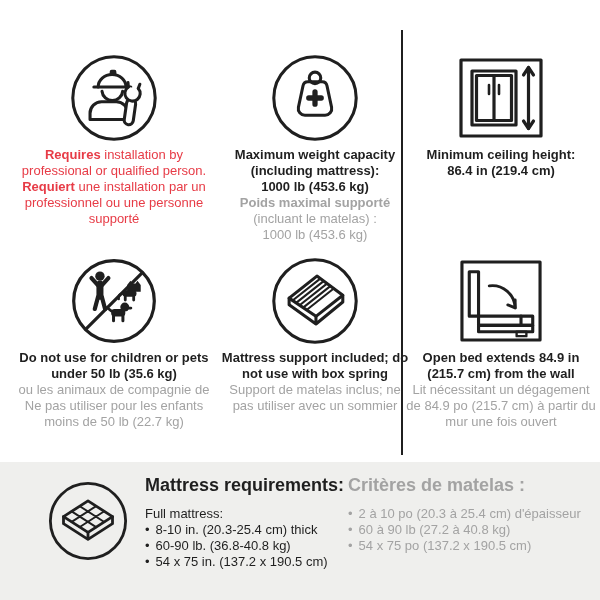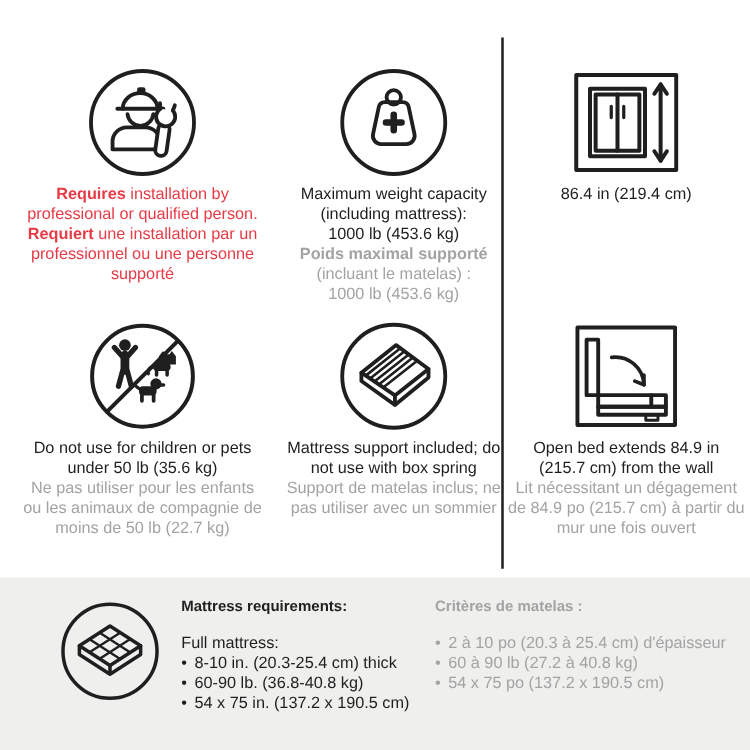--- a/index.html
+++ b/index.html
@@ -18,28 +18,28 @@
   }
   .cell{display:flex;flex-direction:column;align-items:center;text-align:center;}
   .r1{padding-top:52px;}
   .r2{padding-top:13px;}
   .iconwrap{height:92px;display:flex;align-items:center;justify-content:center;margin-bottom:3px;color:var(--text);}
   .txt{font-size:13px;line-height:16px;color:var(--text);}
   .ln{white-space:nowrap;}
   .bold{font-weight:700;}
   .red{color:var(--red);}
   .muted{color:var(--muted);font-weight:400;}
-  .en-block{font-weight:400;}
+  .en-block{font-weight:700;}
   .divider{position:absolute;left:401px;top:30px;width:1.5px;height:425px;background:var(--divider);}
   .band{position:absolute;left:0;top:462px;width:600px;height:138px;background:var(--band);}
   .band .bicon{position:absolute;left:46px;top:17px;}
   .band .col{position:absolute;top:15px;font-size:13px;line-height:16px;}
   .band .en{left:145px;color:var(--text);}
   .band .fr{left:348px;color:var(--muted);}
-  .band .title{font-weight:700;font-size:12px;margin-bottom:13px;white-space:nowrap;}
+  .band .title{font-weight:700;font-size:18px;margin-bottom:13px;white-space:nowrap;}
   .bullet{white-space:nowrap;}
   .bullet::before{content:"\2022";margin-right:6px;}
   svg{display:block;}
 </style>
 </head>
 <body>
 
 <div class="page">
 
   <div class="divider"></div>
@@ -105,20 +105,21 @@
           <rect x="13" y="13" width="44" height="54"></rect>
           <rect x="17.5" y="17.5" width="35" height="45"></rect>
           <path d="M35,17.5 v45"></path>
           <path d="M30,27 v9 M40,27 v9" stroke-width="2.6"></path>
           <path d="M69.5,9.5 v61"></path>
           <path d="M69.5,9.5 l-5,7.5 M69.5,9.5 l5,7.5 M69.5,70.5 l-5,-7.5 M69.5,70.5 l5,-7.5"></path>
         </svg>
       </div>
       <div class="txt">
         <div class="en-block">
+            <div class="ln">Minimum ceiling height:</div>
             <div class="ln">86.4 in (219.4 cm)</div>
           </div>
       </div>
     </div>
 
     <div class="cell r2">
       <div class="iconwrap">
         <svg width="90" height="90" viewBox="0 0 96 96" fill="none" stroke="currentColor" stroke-width="3.4" stroke-linecap="round" stroke-linejoin="round">
           <circle cx="48" cy="48" r="43"></circle>
           <path d="M18,78 L78,18"></path>
@@ -136,22 +137,22 @@
           <path d="M47.5,64 v5 M57.5,64 v5" stroke-width="3.2"></path>
           <path d="M45,58.5 l-4.5,-3.5" stroke-width="2.8"></path>
         </svg>
       </div>
       <div class="txt">
         <div class="en-block">
             <div class="ln">Do not use for children or pets</div>
             <div class="ln">under 50 lb (35.6 kg)</div>
           </div>
         <div class="muted">
+            <div class="ln">ou les animaux de compagnie de</div>
             <div class="ln">Ne pas utiliser pour les enfants</div>
-            <div class="ln">ou les animaux de compagnie de</div>
             <div class="ln">moins de 50 lb (22.7 kg)</div>
           </div>
       </div>
     </div>
 
     <div class="cell r2">
       <div class="iconwrap">
         <svg width="92" height="92" viewBox="0 0 96 96" fill="none" stroke="currentColor" stroke-width="3.2" stroke-linecap="round" stroke-linejoin="round">
           <circle cx="48" cy="48" r="43"></circle>
           <path d="M21,45 L50,22 L77,42 L49,64 z"></path>

